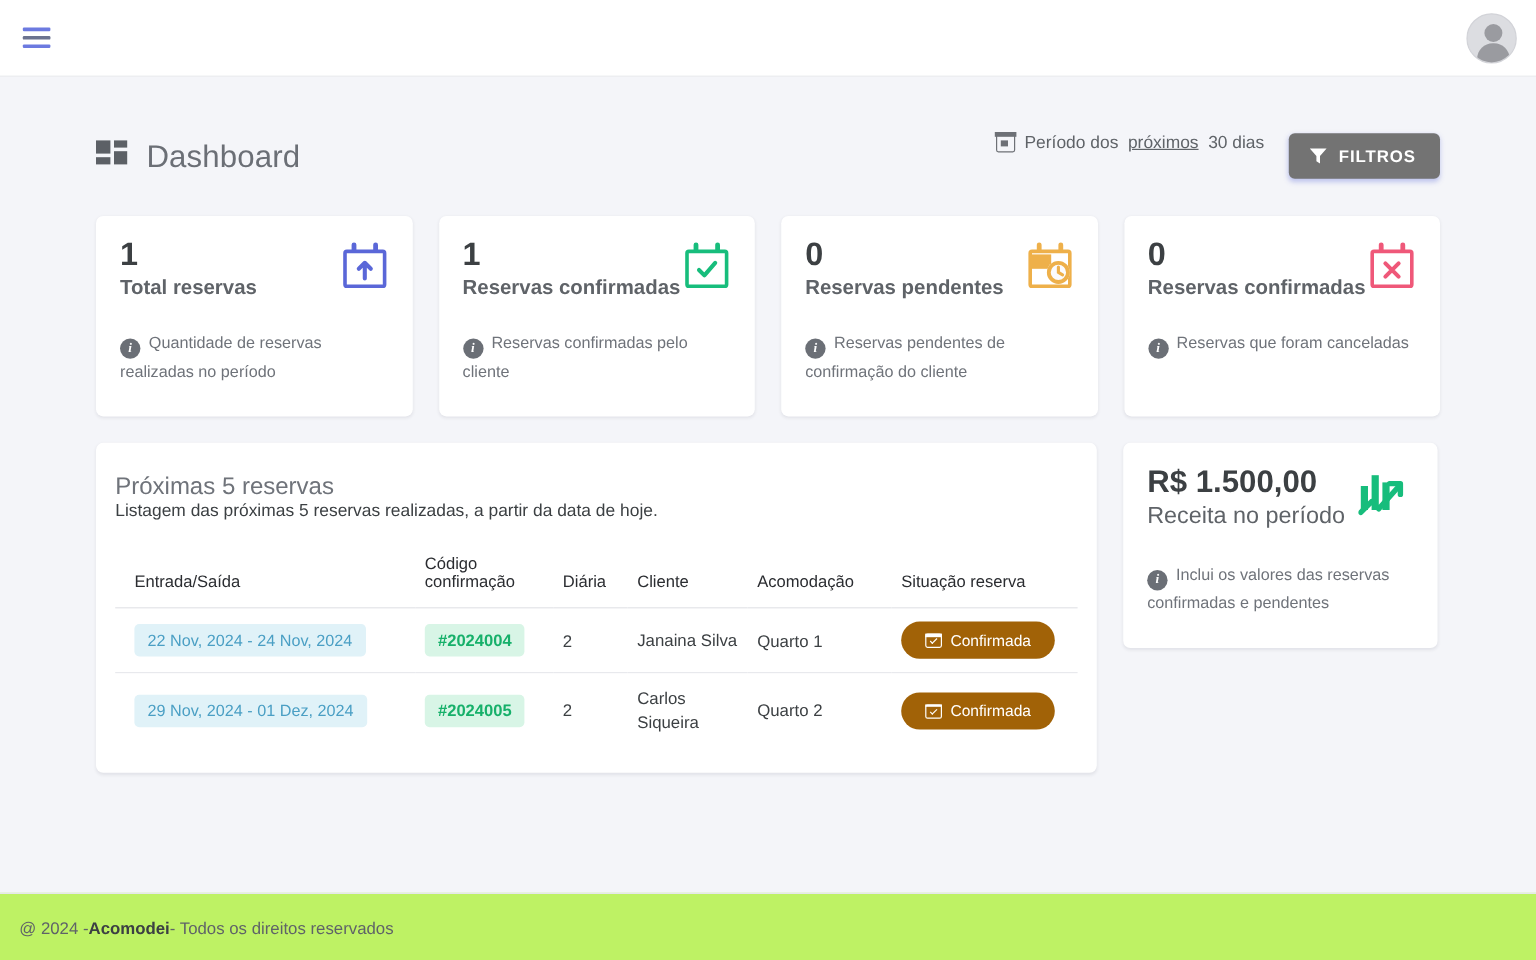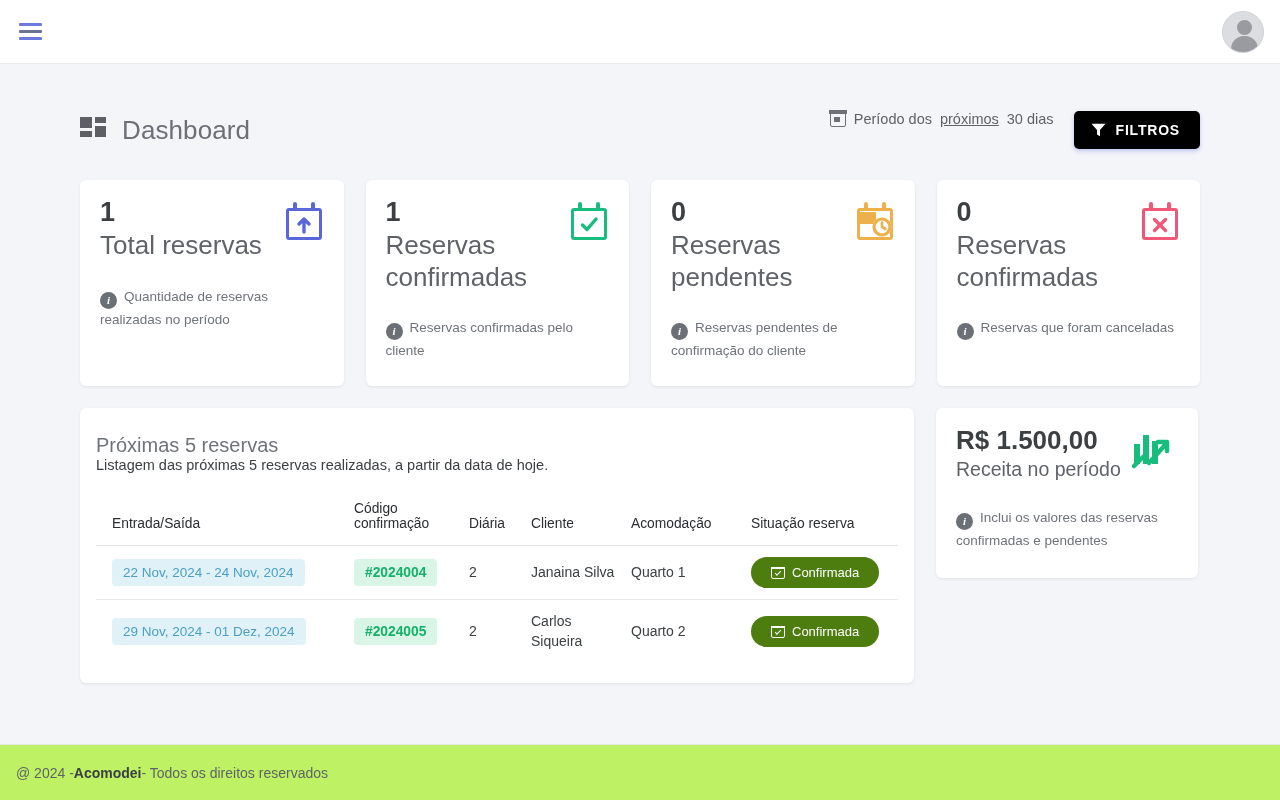--- a/index.html
+++ b/index.html
@@ -43,32 +43,32 @@
 
   .head-right { display:flex; align-items:flex-start; gap:20px;}
   .period { display:flex; align-items:center; gap:8px; font-size:14.5px; color:#5f6368;}
   .period u { text-decoration:underline;}
   .cal-mini { width:16px; height:16px; border:1.8px solid #6d7076; border-radius:2px; position:relative;}
   .cal-mini::before { content:""; position:absolute; left:-1.8px; right:-1.8px; top:-1.8px; height:3.6px; background:#6d7076;}
   .cal-mini::after { content:""; position:absolute; left:3px; top:5px; width:6px; height:5px; background:#6d7076;}
 
   .btn-filtros {
     display:flex; align-items:center; gap:10px;
-    background:#000000; color:#fff; border:none; border-radius:5px;
+    background:#737373; color:#fff; border:none; border-radius:5px;
     padding:11px 20px 11px 17px; font-size:14px; font-weight:700; letter-spacing:.8px;
     cursor:pointer; box-shadow:0 2px 4px rgba(90,103,216,.35);
     font-family:"Liberation Sans", sans-serif;
   }
   .funnel { width:15px; height:14px; }
 
   
   .stats { display:grid; grid-template-columns: repeat(4, 1fr); gap:22px; margin-top:20px;}
   .card { background:#fff; border-radius:6px; box-shadow:0 1px 3px rgba(30,35,60,.09); padding:18px 20px 24px 20px; min-height:167px; position:relative;}
   .card .num { font-size:27px; font-weight:700; color:#3c4043; line-height:1.05;}
-  .card .lbl { font-size:26px; color:#5f6368; font-weight:400; margin-top:4px; line-height:1.2;}
+  .card .lbl { font-size:17px; color:#5f6368; font-weight:700; margin-top:4px; line-height:1.2;}
   .card .hint { margin-top:24px; font-size:13.5px; color:#6f737a; line-height:1.65;}
   .info-dot { display:inline-block; width:17px; height:17px; border-radius:50%; background:#6b6f76; color:#fff; font-size:11px; font-weight:700; font-style:italic; text-align:center; line-height:17px; vertical-align:-3px; margin-right:7px; font-family:"Liberation Serif", serif;}
   .card-icon { position:absolute; right:20px; top:22px; width:40px; height:38px;}
 
   
   .calglyph { width:40px; height:38px; position:relative;}
   .calglyph .body { position:absolute; left:2px; top:6px; right:2px; bottom:0; border:3.5px solid currentColor; border-radius:3px;}
   .calglyph .peg  { position:absolute; top:0; width:4px; height:8px; background:currentColor; border-radius:2px;}
   .calglyph .peg.l { left:9px;} .calglyph .peg.r { right:9px;}
 
@@ -78,21 +78,21 @@
   .panel-title { font-size:20px; color:#6f737a; font-weight:400; padding:8px 0 0 0;}
   .panel-sub { font-size:14.5px; color:#3c4043; padding-left:0;}
 
   table { width:100%; border-collapse:collapse; margin-top:22px;}
   thead th { text-align:left; font-size:13.8px; color:#2b2d31; font-weight:400; padding:6px 8px 14px 8px; border-bottom:1px solid #e3e4e8; vertical-align:bottom;}
   tbody td { padding:11px 8px; font-size:14px; color:#3c4043; border-bottom:1px solid #e8e9ed; vertical-align:middle;}
   tbody tr:last-child td { border-bottom:none;}
   .chip-date { display:inline-block; background:#e0f2f8; color:#4a9fc4; font-size:13.5px; padding:6px 11px; border-radius:4px; white-space:nowrap;}
   .chip-code { display:inline-block; background:#d8f5e6; color:#16b06a; font-size:13.8px; font-weight:700; padding:6px 11px; border-radius:4px;}
   .cell-name { line-height:1.45; max-width:70px;}
-  .badge-status { display:inline-flex; align-items:center; gap:7px; background:#4d7c0f; color:#fff; font-size:13px; padding:8px 20px; border-radius:16px; cursor:pointer;}
+  .badge-status { display:inline-flex; align-items:center; gap:7px; background:#a16207; color:#fff; font-size:13px; padding:8px 20px; border-radius:16px; cursor:pointer;}
   .badge-cal { width:14px; height:13px; position:relative; flex:0 0 14px;}
   .badge-cal .b { position:absolute; inset:1px 0 0 0; border:1.5px solid #fff; border-radius:2px;}
   .badge-cal .t { position:absolute; left:0; right:0; top:1px; height:2.5px; background:#fff;}
   .badge-cal .k { position:absolute; left:3.5px; top:5px; width:6px; height:3px; border-left:1.5px solid #fff; border-bottom:1.5px solid #fff; transform:rotate(-45deg);}
 
   .rev-card { background:#fff; border-radius:6px; box-shadow:0 1px 3px rgba(30,35,60,.09); padding:18px 20px 26px 20px; position:relative; min-height:160px;}
   .rev-num { font-size:26px; font-weight:700; color:#3c4043; line-height:1.1;}
   .rev-lbl { font-size:19.5px; color:#5f6368; margin-top:3px;}
   .rev-hint { margin-top:26px; font-size:13.5px; color:#6f737a; line-height:1.65;}
   .rev-icon { position:absolute; right:18px; top:22px; width:48px; height:44px;}

